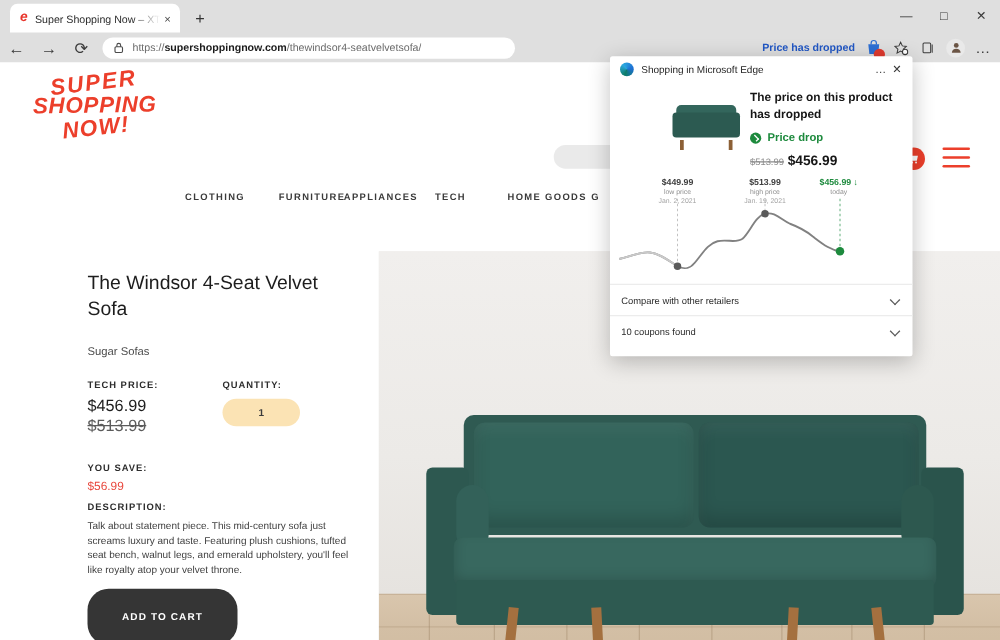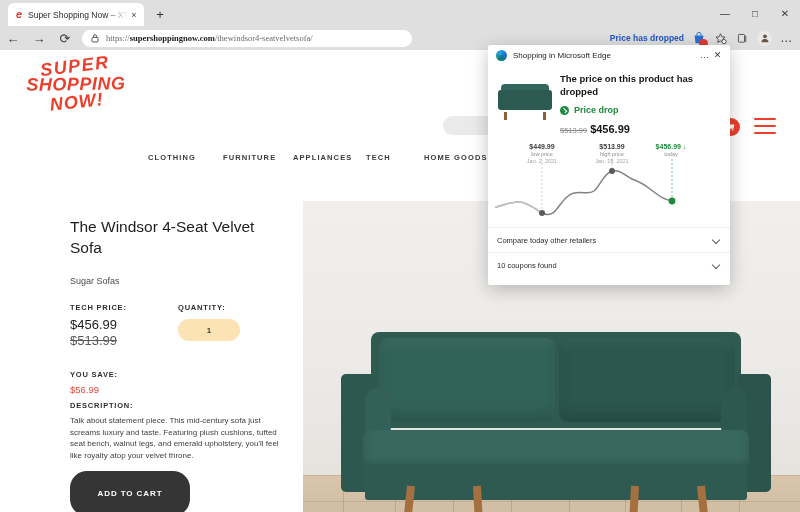--- a/index.html
+++ b/index.html
@@ -30,21 +30,21 @@
   .tab-close{flex:0 0 auto;width:12px;height:12px;color:#444;font-size:9px;display:flex;align-items:center;justify-content:center;}
   .newtab{position:absolute;left:152px;top:6px;width:16px;height:16px;color:#333;font-size:13px;
           display:flex;align-items:center;justify-content:center;}
   .wincontrols{position:absolute;right:0;top:0;height:26px;display:flex;}
   .wc{width:30px;height:26px;display:flex;align-items:center;justify-content:center;color:#3a3a3a;font-size:10px;}
 
   .toolbar{position:absolute;left:0;top:26px;width:800px;height:24px;display:flex;align-items:center;}
   .nav-btn{width:26px;height:24px;display:flex;align-items:center;justify-content:center;color:#3a3a3a;font-size:13px;}
   .omnibox{
     flex:1 1 auto;height:17px;background:#fff;border-radius:9px;margin:0 6px 0 4px;
-    display:flex;align-items:center;padding:0 8px;box-sizing:border-box;max-width:330px;font-family:Liberation Serif, serif;
+    display:flex;align-items:center;padding:0 8px;box-sizing:border-box;max-width:330px;
   }
   .lock{width:10px;height:10px;margin-right:6px;flex:0 0 auto;}
   .url{font-size:8.5px;color:#6a6a6a;white-space:nowrap;overflow:hidden;}
   .url b{color:#1b1b1b;font-weight:700;}
   .tb-right{margin-left:auto;display:flex;align-items:center;padding-right:4px;gap:3px;}
   .price-drop-label{font-size:8.5px;color:#2157c4;font-weight:600;white-space:nowrap;margin-right:2px;}
   .tb-icon{width:19px;height:19px;display:flex;align-items:center;justify-content:center;position:relative;}
   .bagbadge{position:absolute;right:0px;bottom:0px;width:9px;height:9px;border-radius:50%;background:#e03a2f;
             color:#fff;font-size:5.5px;line-height:9px;text-align:center;font-weight:700;}
   .avatar-ic{width:15px;height:15px;border-radius:50%;background:#e9e9e9;display:flex;align-items:center;justify-content:center;}
@@ -133,21 +133,21 @@
   .popup{
     position:absolute;left:488px;top:45px;width:242px;height:240px;background:#fff;
     box-shadow:0 4px 18px rgba(0,0,0,.24);border-radius:2px;z-index:40;
   }
   .pop-head{height:20px;display:flex;align-items:center;padding:0 6px 0 8px;}
   .edge-ic{width:11px;height:11px;border-radius:50%;
     background:conic-gradient(from 200deg,#0e7c67,#2aa8df,#1d6fd4,#0e7c67);flex:0 0 auto;}
   .pop-title{font-size:8px;color:#1d1d1d;margin-left:6px;flex:1 1 auto;white-space:nowrap;}
   .pop-ic{width:13px;height:13px;display:flex;align-items:center;justify-content:center;color:#3a3a3a;font-size:9px;}
 
-  .pop-body{display:flex;padding:7px 10px 0 8px;}
+  .pop-body{display:flex;padding:7px 10px 0 8px;margin-left:40px;}
   .pop-thumb{width:58px;height:42px;flex:0 0 auto;position:relative;margin-top:8px;}
   .t-body{position:absolute;left:2px;top:10px;width:54px;height:20px;background:#2c5a51;border-radius:3px;}
   .t-cush{position:absolute;left:5px;top:4px;width:48px;height:12px;background:#33665c;border-radius:4px;}
   .t-leg{position:absolute;bottom:2px;width:3px;height:8px;background:#8c6036;}
   .t-leg.a{left:8px;} .t-leg.b{right:8px;}
   .pop-txt{flex:1 1 auto;margin-left:6px;}
   .pop-h{font-size:9.5px;font-weight:700;color:#161616;line-height:13px;}
   .pop-drop{display:flex;align-items:center;margin-top:7px;}
   .drop-dot{width:9px;height:9px;border-radius:50%;background:#1d8a3d;flex:0 0 auto;position:relative;}
   .drop-dot:after{content:"";position:absolute;left:3px;top:2px;width:2px;height:4px;border-right:1.2px solid #fff;border-bottom:1.2px solid #fff;transform:rotate(-45deg);}
@@ -256,21 +256,21 @@
       </div>
       <div class="hamburger">
         <i></i>
         <i></i>
         <i></i>
       </div>
     </div>
 
     <div class="mainnav">
       <div class="navitem" style="width:75px">CLOTHING</div>
-      <div class="navitem" style="width:70px">FURNITURE</div>
+      <div class="navitem" style="width:52px">FURNITURE</div>
       <div class="navitem" style="width:73px">APPLIANCES</div>
       <div class="navitem" style="width:58px">TECH</div>
       <div class="navitem" style="width:67px">HOME GOODS</div>
       <div class="navitem">G</div>
     </div>
 
     <div class="product">
 
       <div class="pinfo">
         <div class="ptitle">The Windsor 4-Seat Velvet Sofa</div>
@@ -388,21 +388,21 @@
         <div class="k">high price</div>
         <div class="d">Jan. 19, 2021</div>
       </div>
       <div class="mk" style="left:146px;top:-2px;width:66px">
         <div class="v hi"><span>$456.99</span> <span>↓</span></div>
         <div class="k">today</div>
       </div>
     </div>
 
     <div class="pop-row" style="margin-top:6px">
-      <span>Compare today other retailers</span>
+      <span>Compare with other retailers</span>
       <div class="chev"></div>
     </div>
     <div class="pop-row">
       <span>10 coupons found</span>
       <div class="chev"></div>
     </div>
   </div>
 
 </div>
 

